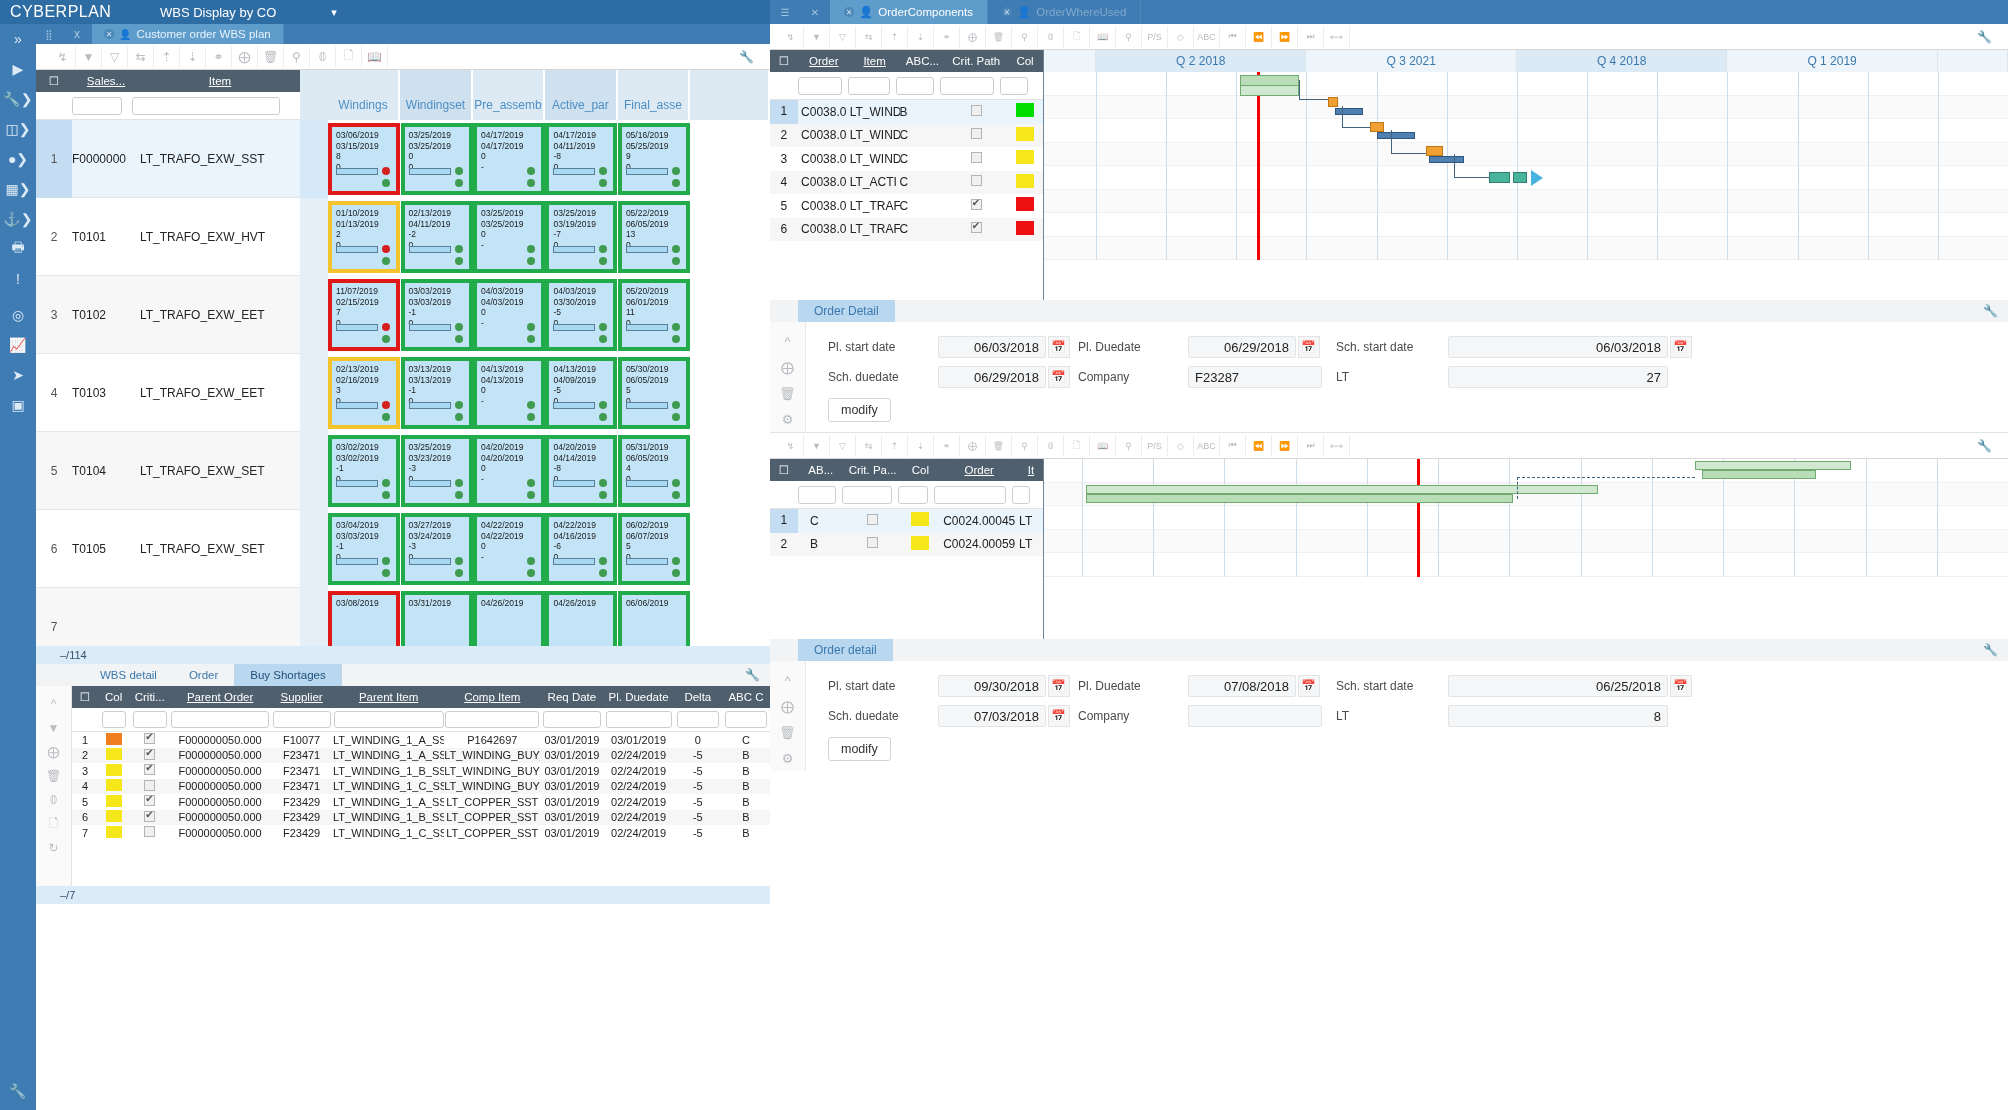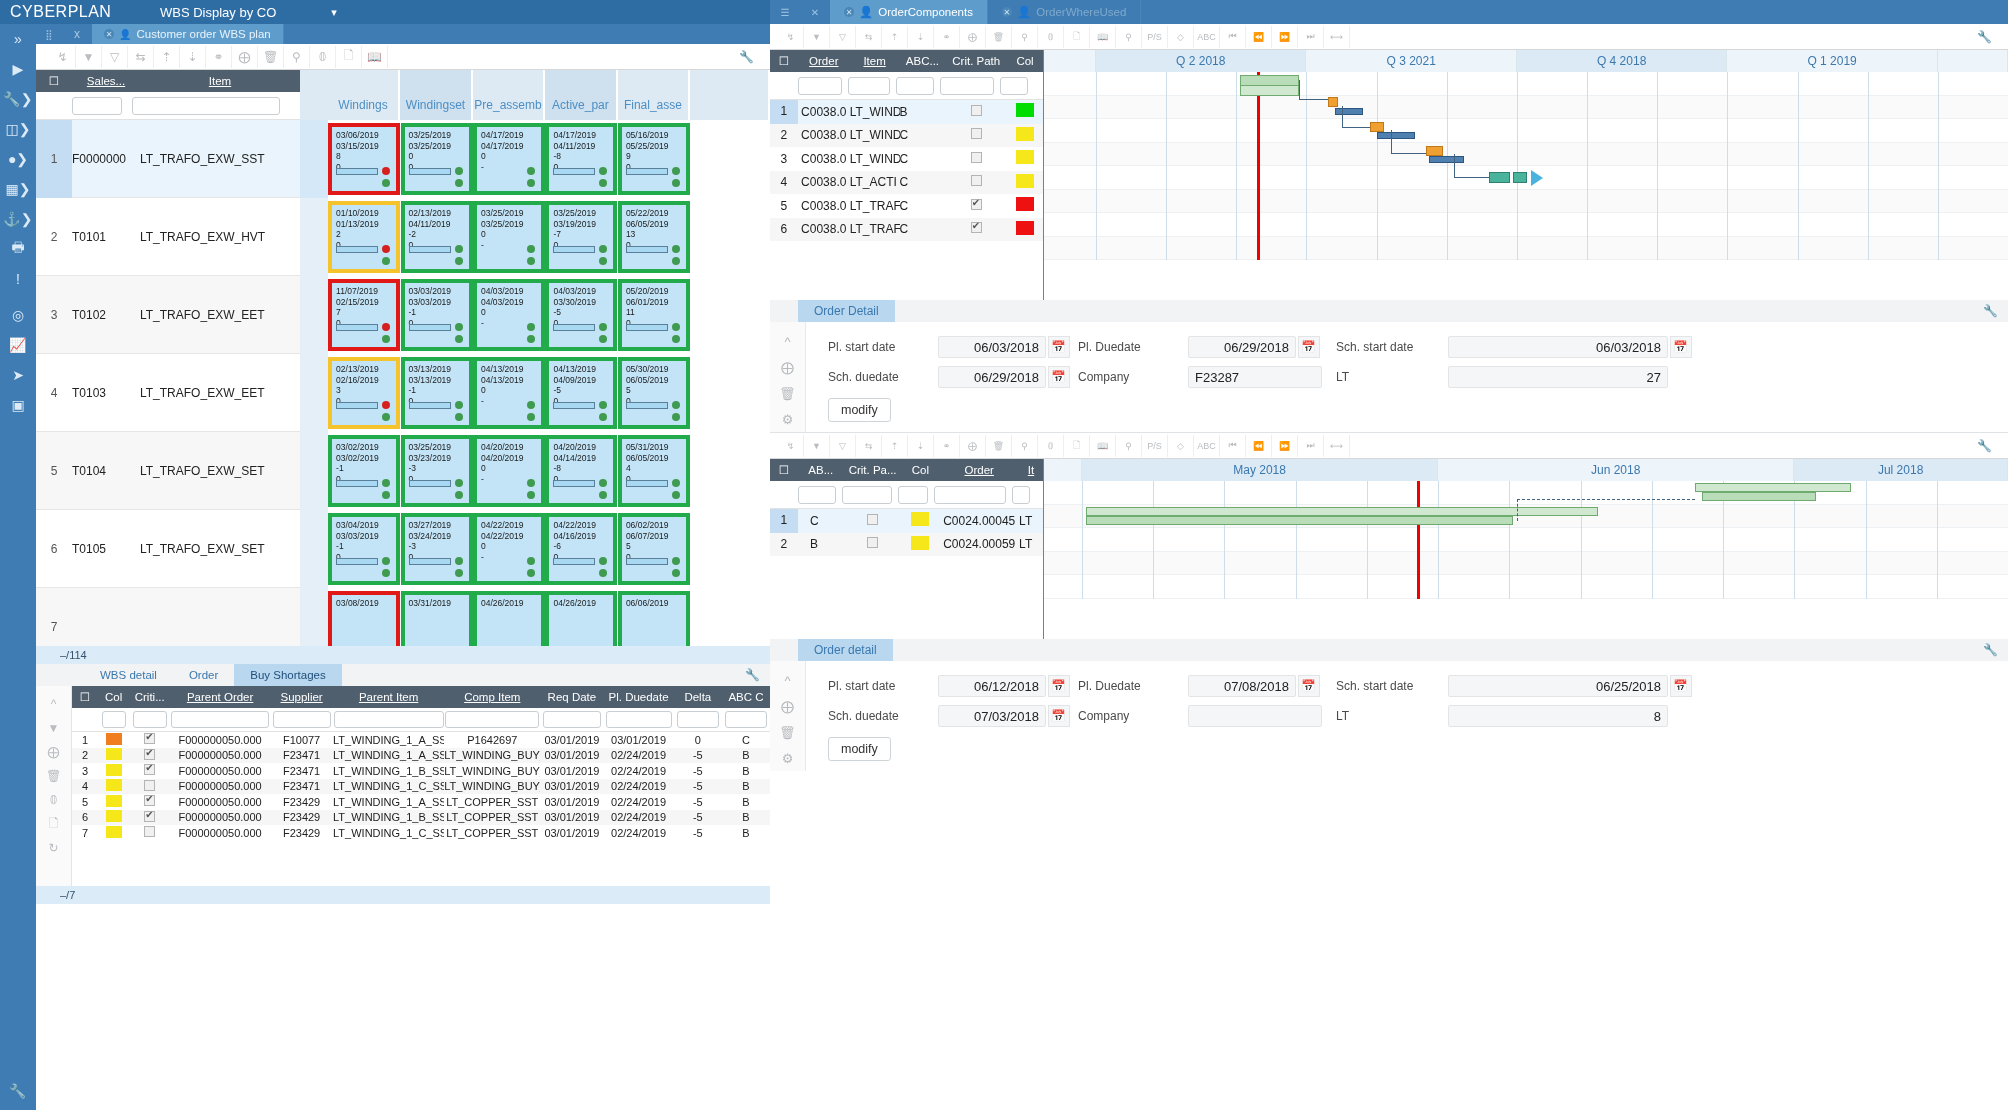--- a/index.html
+++ b/index.html
@@ -1209,26 +1209,20 @@
               <div class="c rn" style="width:28px">2</div>
               <div class="c" style="width:46px;text-align:left;padding-left:12px">B</div>
               <div class="c" style="width:58px"><span class="ckbox"></span></div>
               <div class="c" style="width:38px"><span class="swatch" style="background:#f5e71a;height:14px;width:18px"></span></div>
               <div class="c" style="width:80px">C0024.00059</div>
               <div class="c" style="width:24px;text-align:left">LT</div>
             </div>
           </div>
       </div>
       <div class="gantt" style="height:180px">
-        <div class="q-row" id="lg-months">
-            <div class="q-cell lite" style="width:38px"></div>
-            <div class="q-cell" style="width:356.15384615384613px">May 2018</div>
-            <div class="q-cell lite" style="width:356.15384615384613px">Jun 2018</div>
-            <div class="q-cell" style="width:213.69230769230768px">Jul 2018</div>
-          </div>
         <div class="gantt-body" id="lg-gantt-body" style="height: 118px;">
             <div class="g-row"></div>
             <div class="g-row odd"></div>
             <div class="g-row"></div>
             <div class="g-row odd"></div>
             <div class="g-row"></div>
             <div class="vline" style="left:38px"></div>
             <div class="vline" style="left:109.23076923076923px"></div>
             <div class="vline" style="left:180.46153846153845px"></div>
             <div class="vline" style="left:251.69230769230768px"></div>
@@ -1261,21 +1255,21 @@
       <div class="d-rail">
         <div class="rb">^</div>
         <div class="rb">⨁</div>
         <div class="rb">🗑</div>
         <div class="rb">⚙</div>
       </div>
       <div class="d-form">
         <div class="frow">
           <div class="fgrp" style="width:250px">
             <div class="flab" style="width:110px">Pl. start date</div>
-            <div class="finput r" style="width:108px">06/12/2018</div>
+            <div class="finput r" style="width:108px">09/30/2018</div>
             <div class="cal">📅</div>
           </div>
           <div class="fgrp" style="width:258px">
             <div class="flab" style="width:110px">Pl. Duedate</div>
             <div class="finput r" style="width:108px">07/08/2018</div>
             <div class="cal">📅</div>
           </div>
           <div class="fgrp">
             <div class="flab" style="width:112px">Sch. start date</div>
             <div class="finput r" style="width:220px">06/25/2018</div>

